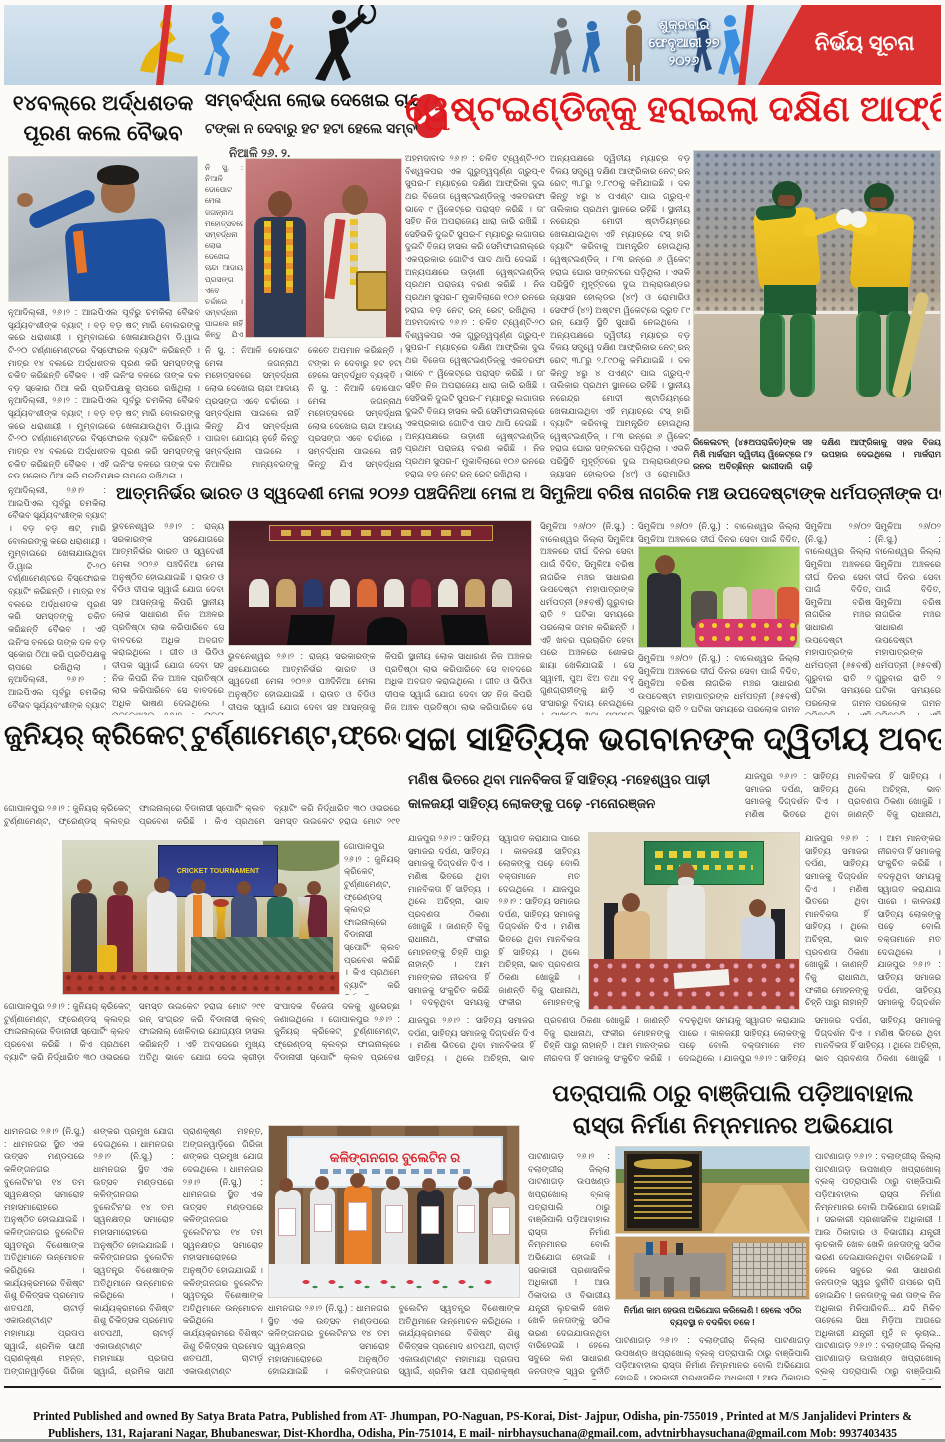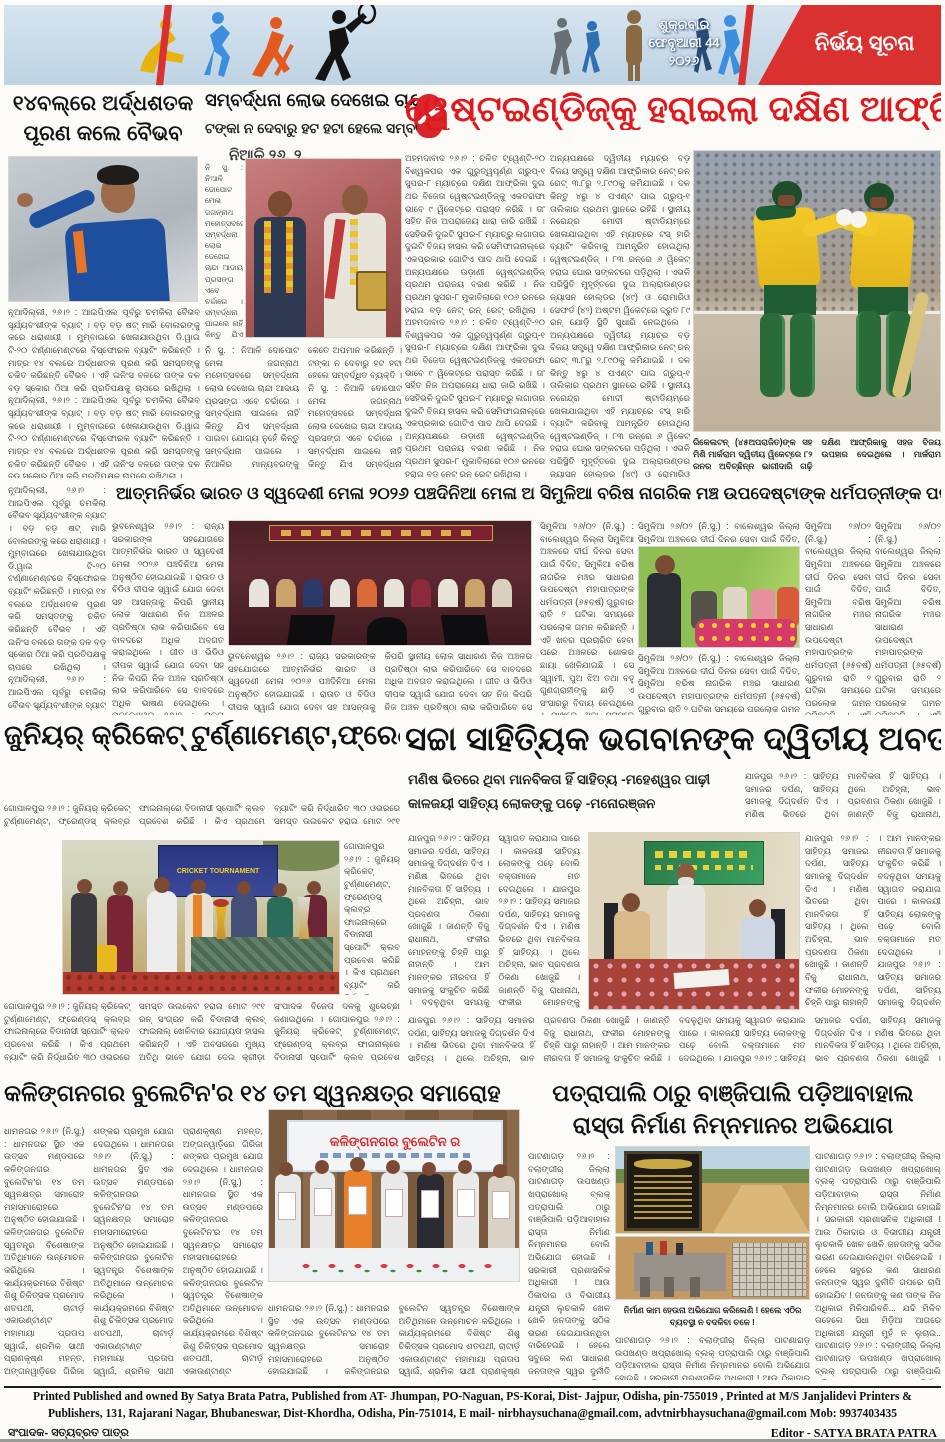--- a/index.html
+++ b/index.html
@@ -11,21 +11,21 @@
   .h{font-weight:700;color:#121212}
   .nowrap{white-space:nowrap;overflow:hidden}
   .center{text-align:center}
   .red{color:#e0191f}
   .body-text{font-size:8.6px;line-height:1.47;text-align:justify;color:#313131;overflow:hidden}
   .tiny{font-size:7.6px}
   .c2{column-count:2;column-gap:9px}
   .c3{column-count:3;column-gap:9px}
   .c4{column-count:4;column-gap:9px}
   .caption{font-size:8.4px;font-weight:700;line-height:1.45;text-align:justify;color:#1d1d1d;overflow:hidden}
-  .dateline{font-size:15px;font-weight:700;color:#3a3a3a}
+  .dateline{font-size:12px;font-weight:700;color:#3a3a3a}
   .photo{position:absolute;overflow:hidden;background:#cfcfcf;border:1px solid #d8d5cc}
   .ph{position:absolute}
   
   .masthead{overflow:hidden}
   .mast-band{position:absolute;inset:0;background:linear-gradient(#d6e4ef,#bed3e3)}
   .mast-red-left{position:absolute;left:0;top:0;width:158px;height:80px;background:#d8312f;
       clip-path:polygon(0 0,100% 0,70% 100%,0 100%)}
   .mast-red-left div{font-size:20px;font-weight:700;color:#fff;line-height:1.55;padding-left:14px}
   .mast-red-left div:first-child{padding-top:8px}
   .stripe{position:absolute;top:0;height:80px;background:#d8312f}
@@ -43,21 +43,21 @@
   .khela{position:relative;font-size:44px;font-weight:700;color:#fff;z-index:2;
       -webkit-text-stroke:2px #e02025;text-shadow:0 0 4px #e02025}
   .mast-date{position:absolute;left:628px;top:11px;width:104px;text-align:center;
       font-size:13px;font-weight:700;color:#fff;line-height:1.4;
       text-shadow:1px 1px 2px rgba(35,70,115,.95),0 0 3px rgba(35,70,115,.6)}
   .roundel{position:absolute;left:414px;top:94px;width:30px;height:44px;background:#d8262a;
       border-radius:46% 46% 42% 42%}
   .roundel i{position:absolute;left:2px;top:19px;width:26px;height:5px;background:#fff;
       transform:rotate(-35deg);border-radius:3px}
   
-  .footer{border-top:2px solid #1c1c1c;padding-top:0;
+  .footer{border-top:2px solid #1c1c1c;padding-top:20px;
       font-family:"Liberation Serif",serif;font-weight:700;color:#101010}
   .footer .l{font-size:11.5px;text-align:center;line-height:1.5}
   .footer .row3{display:flex;justify-content:space-between;margin-top:3px;padding:0 4px}
   .footer .row3 .od{font-family:"Liberation Sans",sans-serif;font-size:11px}
   .footer .row3 .en{font-size:12px}
   .bottom-edge{position:absolute;left:0;right:0;bottom:0;height:3px;background:#9a9a96}
 </style>
 </head>
 <body>
 
@@ -104,21 +104,21 @@
           <circle cx="12" cy="6" r="5"></circle>
           <path d="M4 54 L8 28 L6 14 L18 12 L20 26 L16 34 L22 52 L16 54 L12 36 L8 56 Z"></path>
         </g>
       <g fill="#3c8ede" transform="translate(592,10)">
           <circle cx="14" cy="6" r="6"></circle>
           <path d="M2 58 L10 32 L8 16 L20 14 L24 28 L18 38 L26 56 L18 60 L14 40 L8 60 Z"></path>
         </g>
     </svg>
     <div class="mast-date">
       <div>ଶୁକ୍ରବାର</div>
-      <div>ଫେବୃଆରୀ 44</div>
+      <div>ଫେବୃଆରୀ ୨୭</div>
       <div>୨୦୨୬</div>
     </div>
     <div class="stripe sl"></div>
     <div class="stripe sr"></div>
     <div class="mast-red-right">
       <div class="paper-name">ନିର୍ଭୟ ସୂଚନା</div>
     </div>
   </header>
 
   <div class="roundel">
@@ -293,23 +293,22 @@
       <div class="ph" style="left:152px;top:84px;width:34px;height:46px;background:#cdd6e2;border-radius:8px 8px 0 0"></div>
       <div class="ph" style="left:160px;top:66px;width:17px;height:18px;background:#7a4a33;border-radius:50%"></div>
       <div class="ph" style="left:0;bottom:0;width:100%;height:50px;background:#a8433a;background-image:radial-gradient(#e8a0b0 2px,transparent 3px);background-size:14px 14px"></div>
       <div class="ph" style="left:85px;bottom:22px;width:55px;height:16px;background:#f4f2ec;transform:rotate(-4deg)"></div>
     </div>
     <div class="abs body-text c2" style="left:400px;top:114px;width:136px;height:178px">ଯାଜପୁର ୨୬।୨ : ସାହିତ୍ୟ ସମାଜର ଦର୍ପଣ, ସାହିତ୍ୟ ସମାଜକୁ ଦିଗ୍‌ଦର୍ଶନ ଦିଏ । ମଣିଷ ଭିତରେ ଥିବା ମାନବିକତା ହିଁ ସାହିତ୍ୟ । ଥିଲେ ଅଚିହ୍ନା, ଭାବ ପ୍ରବଣତା ଠିକଣା ଖୋଜୁଛି । ଜାଣନ୍ତି ବିଜୁ ରାଧାନାଥ, ଫକୀର ମୋହନଙ୍କୁ ଚିହ୍ନି ପାରୁ ନାହାନ୍ତି । ଆମ ମାନଙ୍କର ନୀରବତା ହିଁ ସମାଜକୁ ସଂକୁଚିତ କରିଛି । ବଦଳୁଥିବା ସମୟକୁ ସ୍ୱାଗତ କରାଯାଇ ପାରେ । କାଳଜୟୀ ସାହିତ୍ୟ ଲୋକଙ୍କୁ ପଢ଼େ ବୋଲି ବକ୍ତାମାନେ ମତ ଦେଇଥିଲେ । ଯାଜପୁର ୨୬।୨ : ସାହିତ୍ୟ ସମାଜର ଦର୍ପଣ, ସାହିତ୍ୟ ସମାଜକୁ ଦିଗ୍‌ଦର୍ଶନ ଦିଏ । ମଣିଷ ଭିତରେ ଥିବା ମାନବିକତା ହିଁ ସାହିତ୍ୟ । ଥିଲେ ଅଚିହ୍ନା, ଭାବ ପ୍ରବଣତା ଠିକଣା ଖୋଜୁଛି । ଜାଣନ୍ତି ବିଜୁ ରାଧାନାଥ, ଫକୀର ମୋହନଙ୍କୁ ଚିହ୍ନି ପାରୁ ନାହାନ୍ତି । ଆମ ମାନଙ୍କର ନୀରବତା ହିଁ ସମାଜକୁ ସଂକୁଚିତ କରିଛି । ବଦଳୁଥିବା ସମୟକୁ ସ୍ୱାଗତ କରାଯାଇ ପାରେ । କାଳଜୟୀ ସାହିତ୍ୟ ଲୋକଙ୍କୁ ପଢ଼େ ବୋଲି ବକ୍ତାମାନେ ମତ ଦେଇଥିଲେ ।</div>
     <div class="abs body-text c4" style="left:3px;top:296px;width:533px;height:61px">ଯାଜପୁର ୨୬।୨ : ସାହିତ୍ୟ ସମାଜର ଦର୍ପଣ, ସାହିତ୍ୟ ସମାଜକୁ ଦିଗ୍‌ଦର୍ଶନ ଦିଏ । ମଣିଷ ଭିତରେ ଥିବା ମାନବିକତା ହିଁ ସାହିତ୍ୟ । ଥିଲେ ଅଚିହ୍ନା, ଭାବ ପ୍ରବଣତା ଠିକଣା ଖୋଜୁଛି । ଜାଣନ୍ତି ବିଜୁ ରାଧାନାଥ, ଫକୀର ମୋହନଙ୍କୁ ଚିହ୍ନି ପାରୁ ନାହାନ୍ତି । ଆମ ମାନଙ୍କର ନୀରବତା ହିଁ ସମାଜକୁ ସଂକୁଚିତ କରିଛି । ବଦଳୁଥିବା ସମୟକୁ ସ୍ୱାଗତ କରାଯାଇ ପାରେ । କାଳଜୟୀ ସାହିତ୍ୟ ଲୋକଙ୍କୁ ପଢ଼େ ବୋଲି ବକ୍ତାମାନେ ମତ ଦେଇଥିଲେ । ଯାଜପୁର ୨୬।୨ : ସାହିତ୍ୟ ସମାଜର ଦର୍ପଣ, ସାହିତ୍ୟ ସମାଜକୁ ଦିଗ୍‌ଦର୍ଶନ ଦିଏ । ମଣିଷ ଭିତରେ ଥିବା ମାନବିକତା ହିଁ ସାହିତ୍ୟ । ଥିଲେ ଅଚିହ୍ନା, ଭାବ ପ୍ରବଣତା ଠିକଣା ଖୋଜୁଛି । ଜାଣନ୍ତି ବିଜୁ ରାଧାନାଥ, ଫକୀର ମୋହନଙ୍କୁ ଚିହ୍ନି ପାରୁ ନାହାନ୍ତି । ଆମ ମାନଙ୍କର ନୀରବତା ହିଁ ସମାଜକୁ ସଂକୁଚିତ କରିଛି । ବଦଳୁଥିବା ସମୟକୁ ସ୍ୱାଗତ କରାଯାଇ ପାରେ । କାଳଜୟୀ ସାହିତ୍ୟ ଲୋକଙ୍କୁ ପଢ଼େ ବୋଲି ବକ୍ତାମାନେ ମତ ଦେଇଥିଲେ ।</div>
   </section>
 
   <section style="left:4px;top:1078px;width:516px;height:302px">
-    <div class="abs h nowrap" style="left:0;top:2px;width:516px;font-size:23px">କଳିଙ୍ଗନଗର ବୁଲେଟିନ'ର ୧୪ ତମ ସ୍ୱନକ୍ଷତ୍ର ସମାରୋହ</div>
     <div class="abs body-text c3" style="left:0;top:47px;width:259px;height:255px">ଧାମନଗର ୨୬।୨ (ନି.ସୁ.) : ଧାମନଗର ସ୍ଥିତ ଏକ ଉତ୍ସବ ମଣ୍ଡପରେ କଳିଙ୍ଗନଗର ବୁଲେଟିନ'ର ୧୪ ତମ ସ୍ୱନକ୍ଷତ୍ର ସମାରୋହ ମହାସମାରୋହରେ ଅନୁଷ୍ଠିତ ହୋଇଯାଇଛି । କଳିଙ୍ଗନଗର ବୁଲେଟିନ ସ୍ୱତନ୍ତ୍ର ବିଶେଷାଙ୍କ ଅତିଥିମାନେ ଉନ୍ମୋଚନ କରିଥିଲେ । କାର୍ଯ୍ୟକ୍ରମରେ ବିଶିଷ୍ଟ ଶିଶୁ ଚିକିତ୍ସକ ପ୍ରମୋଦ ଶତପଥୀ, ଚାଟାର୍ଡ଼ ଏକାଉଣ୍ଟାଣ୍ଟ ମହାମାୟା ପ୍ରତାପ ସ୍ୱାଇଁ, ଶ୍ରମିକ ସାଥୀ ପ୍ରାଣକୃଷ୍ଣ ମହନ୍ତ, ଅଙ୍ଗନୱାଡ଼ିରେ ଗିରିଜା ଶଙ୍କର ପ୍ରମୁଖ ଯୋଗ ଦେଇଥିଲେ । ଧାମନଗର ୨୬।୨ (ନି.ସୁ.) : ଧାମନଗର ସ୍ଥିତ ଏକ ଉତ୍ସବ ମଣ୍ଡପରେ କଳିଙ୍ଗନଗର ବୁଲେଟିନ'ର ୧୪ ତମ ସ୍ୱନକ୍ଷତ୍ର ସମାରୋହ ମହାସମାରୋହରେ ଅନୁଷ୍ଠିତ ହୋଇଯାଇଛି । କଳିଙ୍ଗନଗର ବୁଲେଟିନ ସ୍ୱତନ୍ତ୍ର ବିଶେଷାଙ୍କ ଅତିଥିମାନେ ଉନ୍ମୋଚନ କରିଥିଲେ । କାର୍ଯ୍ୟକ୍ରମରେ ବିଶିଷ୍ଟ ଶିଶୁ ଚିକିତ୍ସକ ପ୍ରମୋଦ ଶତପଥୀ, ଚାଟାର୍ଡ଼ ଏକାଉଣ୍ଟାଣ୍ଟ ମହାମାୟା ପ୍ରତାପ ସ୍ୱାଇଁ, ଶ୍ରମିକ ସାଥୀ ପ୍ରାଣକୃଷ୍ଣ ମହନ୍ତ, ଅଙ୍ଗନୱାଡ଼ିରେ ଗିରିଜା ଶଙ୍କର ପ୍ରମୁଖ ଯୋଗ ଦେଇଥିଲେ । ଧାମନଗର ୨୬।୨ (ନି.ସୁ.) : ଧାମନଗର ସ୍ଥିତ ଏକ ଉତ୍ସବ ମଣ୍ଡପରେ କଳିଙ୍ଗନଗର ବୁଲେଟିନ'ର ୧୪ ତମ ସ୍ୱନକ୍ଷତ୍ର ସମାରୋହ ମହାସମାରୋହରେ ଅନୁଷ୍ଠିତ ହୋଇଯାଇଛି । କଳିଙ୍ଗନଗର ବୁଲେଟିନ ସ୍ୱତନ୍ତ୍ର ବିଶେଷାଙ୍କ ଅତିଥିମାନେ ଉନ୍ମୋଚନ କରିଥିଲେ । କାର୍ଯ୍ୟକ୍ରମରେ ବିଶିଷ୍ଟ ଶିଶୁ ଚିକିତ୍ସକ ପ୍ରମୋଦ ଶତପଥୀ, ଚାଟାର୍ଡ଼ ଏକାଉଣ୍ଟାଣ୍ଟ ମହାମାୟା ପ୍ରତାପ ସ୍ୱାଇଁ, ଶ୍ରମିକ ସାଥୀ ପ୍ରାଣକୃଷ୍ଣ ମହନ୍ତ, ଅଙ୍ଗନୱାଡ଼ିରେ ଗିରିଜା ଶଙ୍କର ପ୍ରମୁଖ ଯୋଗ ଦେଇଥିଲେ ।</div>
-    <div class="photo" style="left:264px;top:31px;width:252px;height:173px">
+    <div class="photo" style="left:264px;top:47px;width:252px;height:173px">
       <div class="ph" style="inset:0;background:repeating-linear-gradient(90deg,#7a5a3f 0 34px,#8a6a4a 34px 68px)"></div>
       <div class="ph" style="left:18px;top:10px;width:216px;height:52px;background:#f2f4f6;border:2px solid #cfe0ec;display:flex;flex-direction:column;align-items:center;justify-content:center;gap:3px">
         <span style="font-size:13px;font-weight:700;color:#d8262a;white-space:nowrap">କଳିଙ୍ଗନଗର ବୁଲେଟିନ ର</span>
         <span style="display:block;width:150px;height:5px;background:repeating-linear-gradient(90deg,#7a9ac0 0 8px,transparent 8px 13px)"></span>
       </div>
       <div class="ph" style="left:6px;top:56px;width:240px;height:84px;display:flex;gap:9px;align-items:flex-end">
         <div style="width:26px;height:76px;background:#e9e9e9;border-radius:7px 7px 0 0;position:relative">
             <i style="position:absolute;left:4px;top:-12px;width:14px;height:14px;background:#7a4a33;border-radius:50%"></i>
             <i style="position:absolute;left:3px;top:18px;width:18px;height:28px;background:#fff;border:1px solid #caa;"></i>
           </div>

